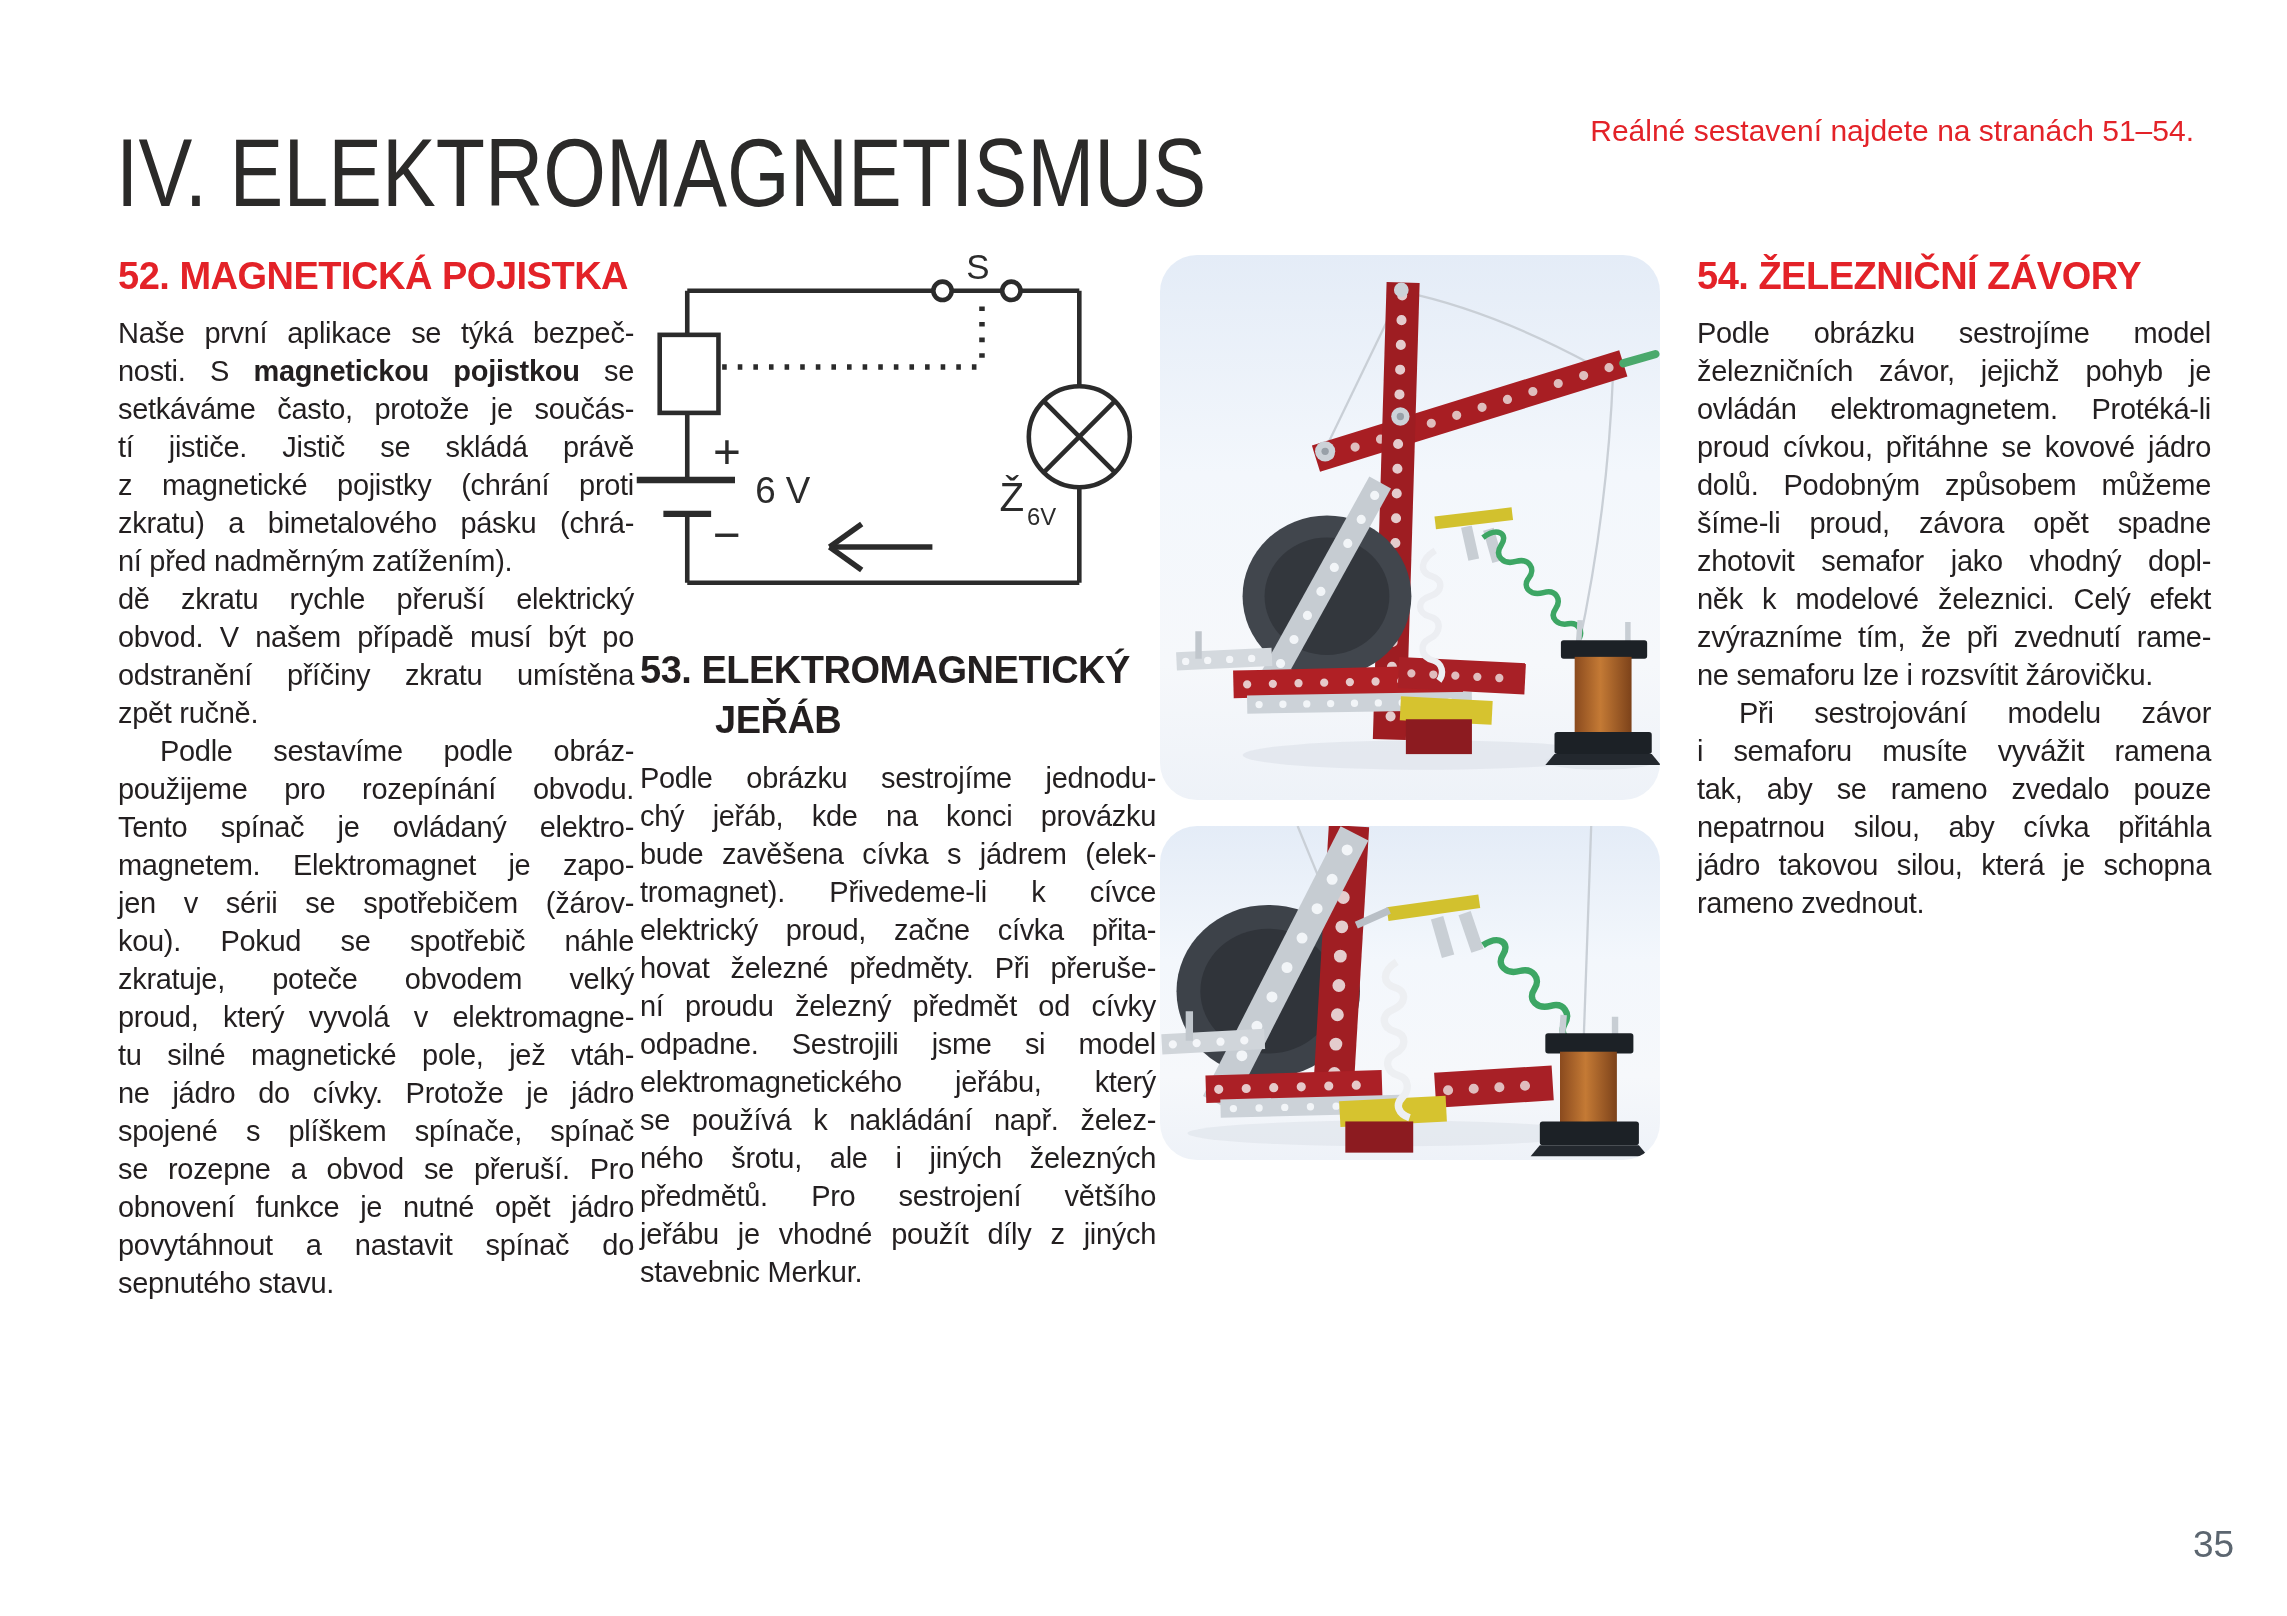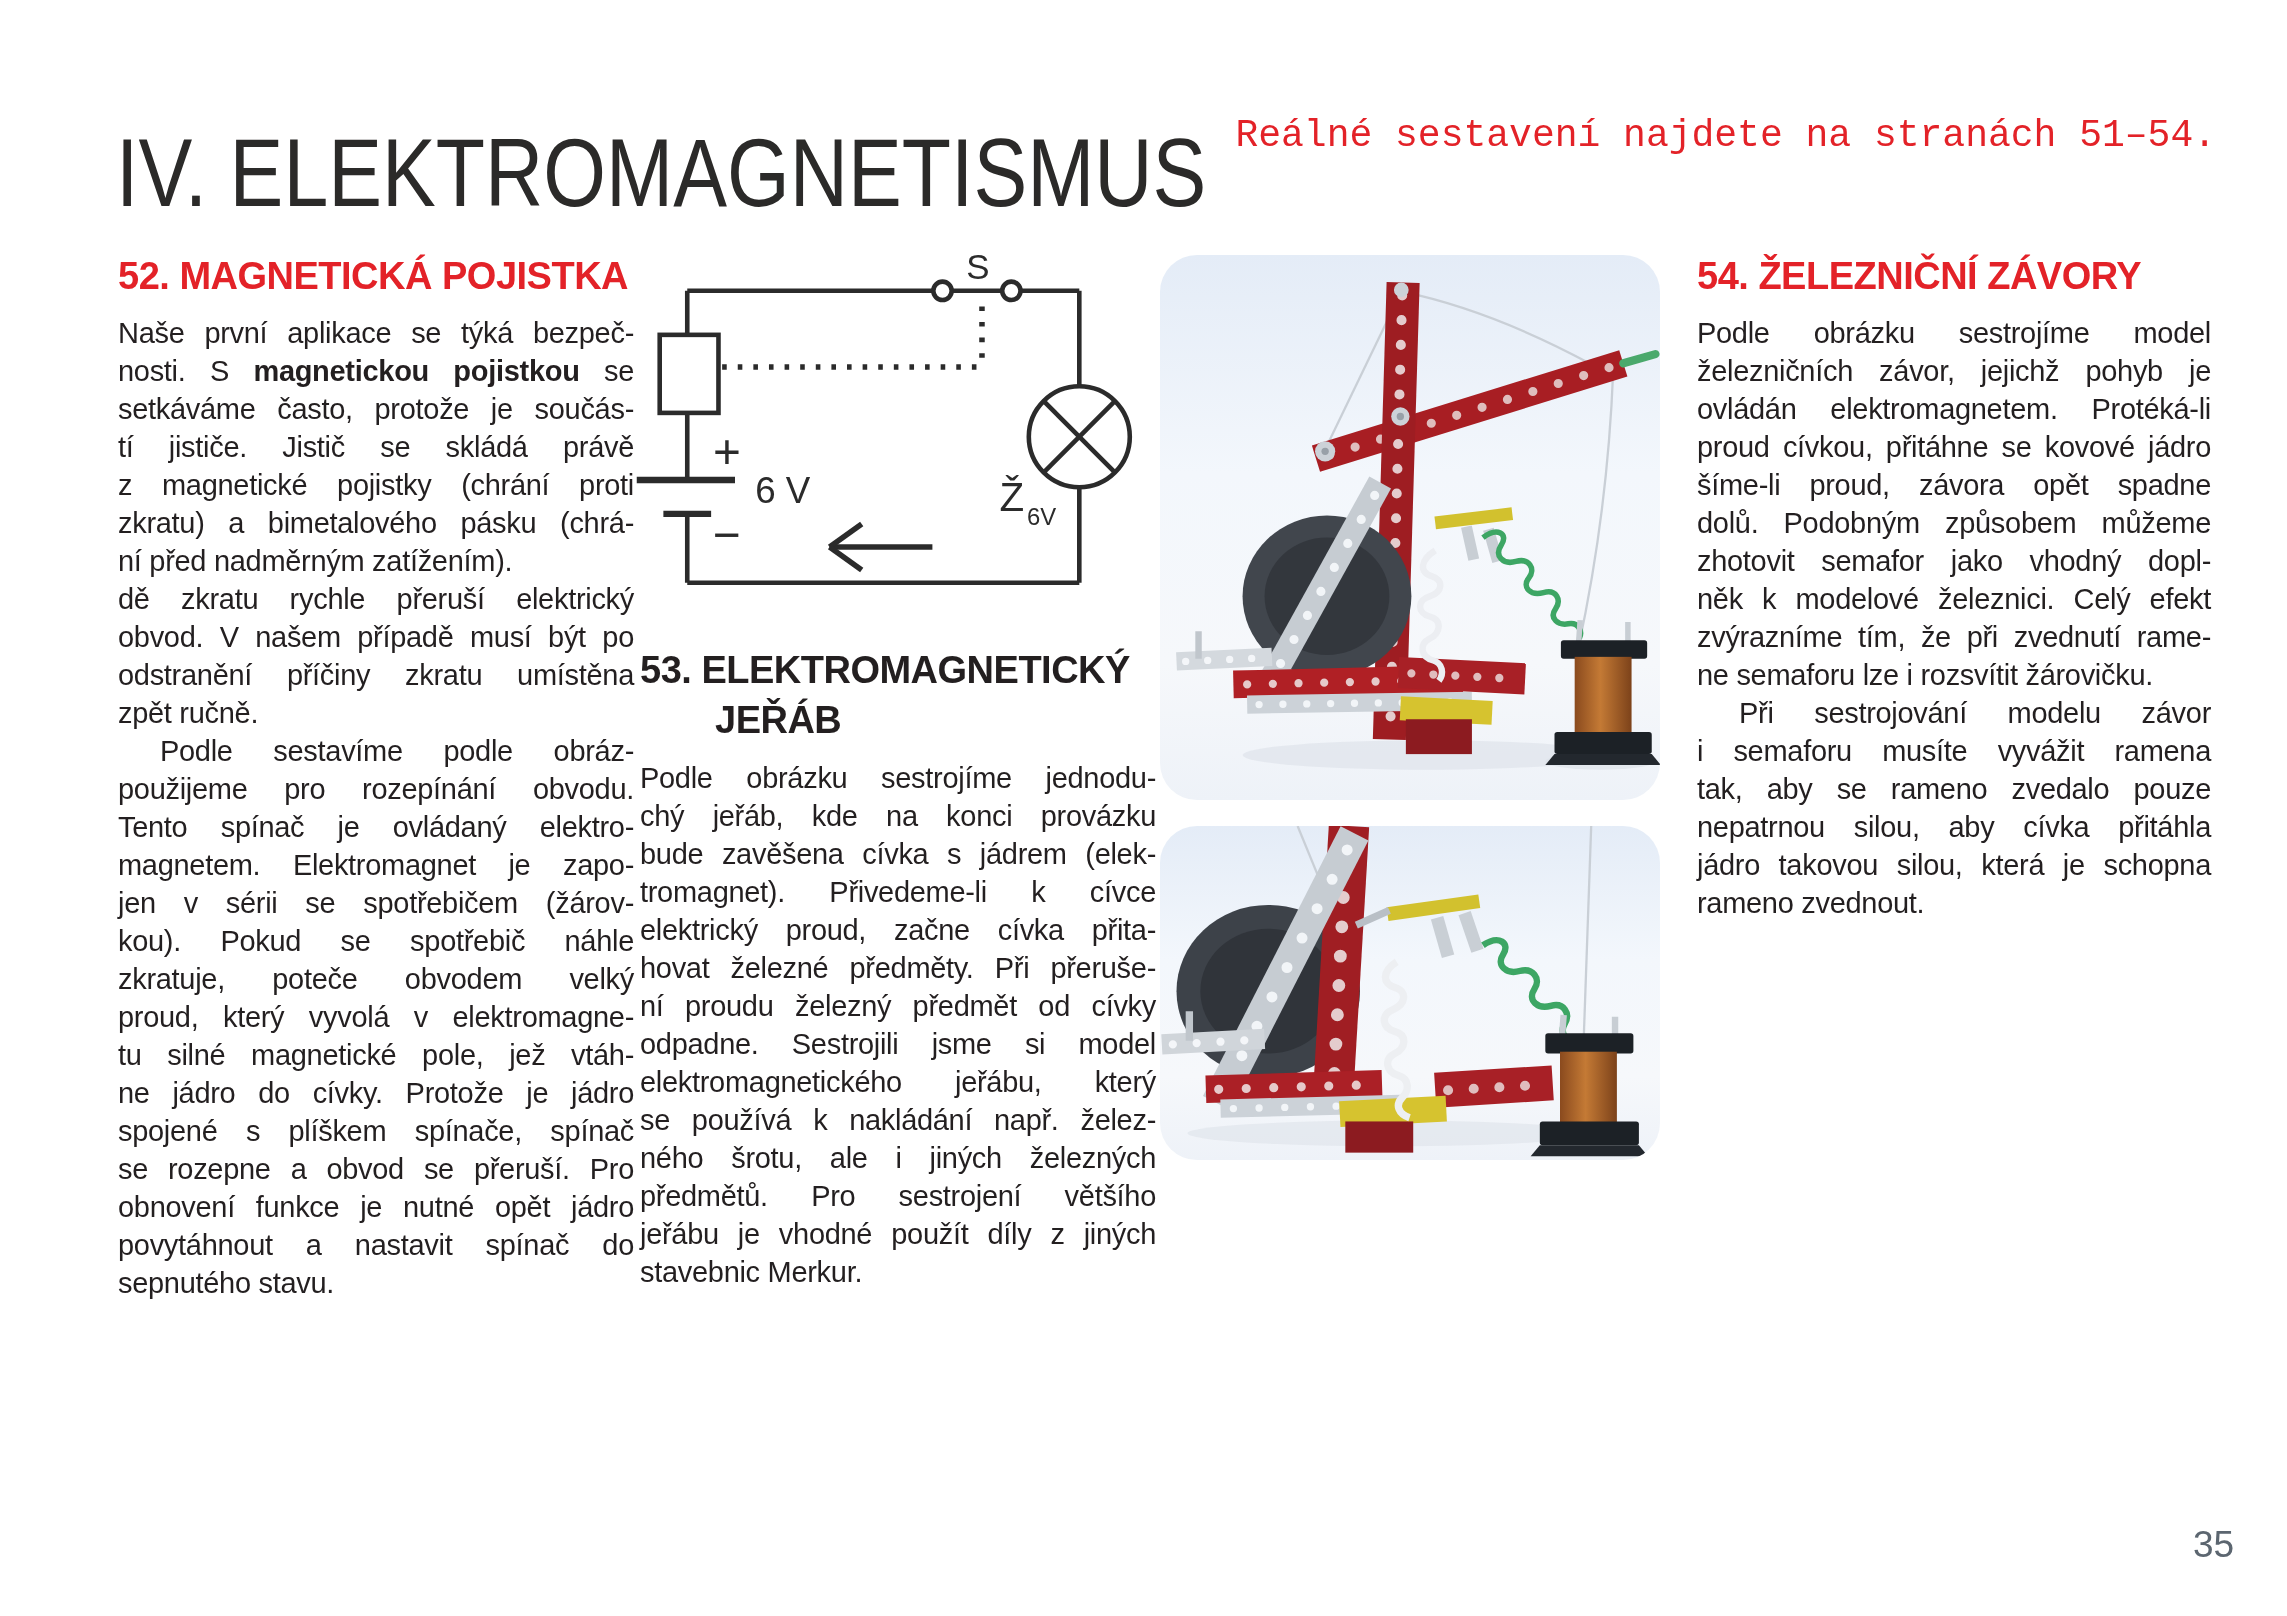--- a/index.html
+++ b/index.html
@@ -11,22 +11,22 @@
   .page{
     position:relative;width:2288px;height:1616px;background:#ffffff;overflow:hidden;
     font-family:"Liberation Sans","DejaVu Sans",sans-serif;color:var(--ink);
   }
   .page-title{
     position:absolute;left:116px;top:118px;
     font-size:96px;font-weight:400;color:#2b2a29;white-space:nowrap;
     transform:scaleX(0.84);transform-origin:left top;letter-spacing:0px;
   }
   .top-note{
-    position:absolute;right:72px;top:114px;
-    font-size:38px;color:var(--accent);white-space:nowrap;font-family:Liberation Mono, monospace;
+    position:absolute;right:94px;top:114px;
+    font-size:30px;color:var(--accent);white-space:nowrap;
   }
   .h-red,.h-black{
     position:absolute;font-size:38px;font-weight:700;letter-spacing:-0.5px;white-space:nowrap;
   }
   .h-red{color:var(--accent);}
   .h-black{color:var(--ink);}
   .bodycol{position:absolute;font-size:29px;letter-spacing:-0.3px;color:var(--ink);}
   .bodycol .para{margin:0;}
   .bodycol .line{
     line-height:38px;height:38px;white-space:nowrap;
@@ -290,22 +290,22 @@
     </svg>
   </div>
 
   <div class="h-red" style="left:1697px;top:255px;">54. ŽELEZNIČNÍ ZÁVORY</div>
   <div class="bodycol" style="left:1697px;top:314px;width:514px;">
       <div class="para">
         <div class="line">Podle obrázku sestrojíme model</div>
         <div class="line">železničních závor, jejichž pohyb je</div>
         <div class="line">ovládán elektromagnetem. Protéká-li</div>
         <div class="line">proud cívkou, přitáhne se kovové jádro</div>
+        <div class="line">dolů. Podobným způsobem můžeme</div>
         <div class="line">šíme-li proud, závora opět spadne</div>
-        <div class="line">dolů. Podobným způsobem můžeme</div>
         <div class="line">zhotovit semafor jako vhodný dopl-</div>
         <div class="line">něk k modelové železnici. Celý efekt</div>
         <div class="line">zvýrazníme tím, že při zvednutí rame-</div>
         <div class="line last">ne semaforu lze i rozsvítit žárovičku.</div>
       </div>
       <div class="para">
         <div class="line indent">Při sestrojování modelu závor</div>
         <div class="line">i semaforu musíte vyvážit ramena</div>
         <div class="line">tak, aby se rameno zvedalo pouze</div>
         <div class="line">nepatrnou silou, aby cívka přitáhla</div>

